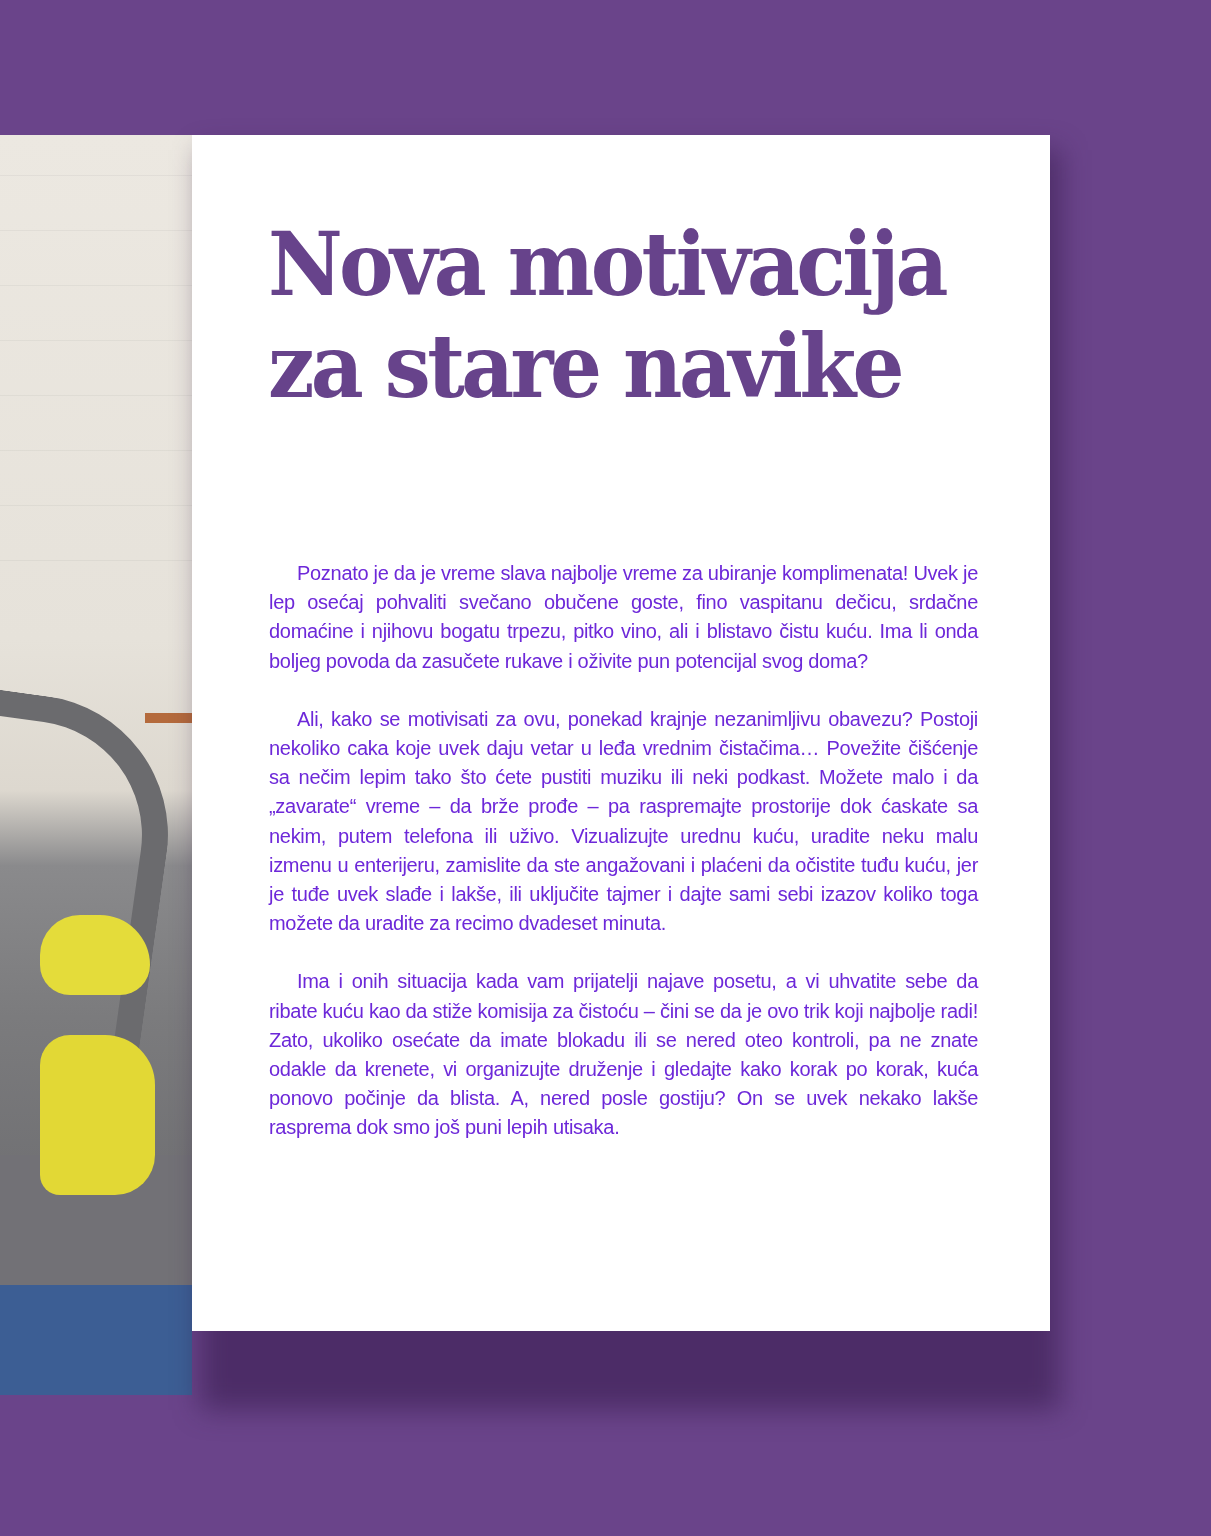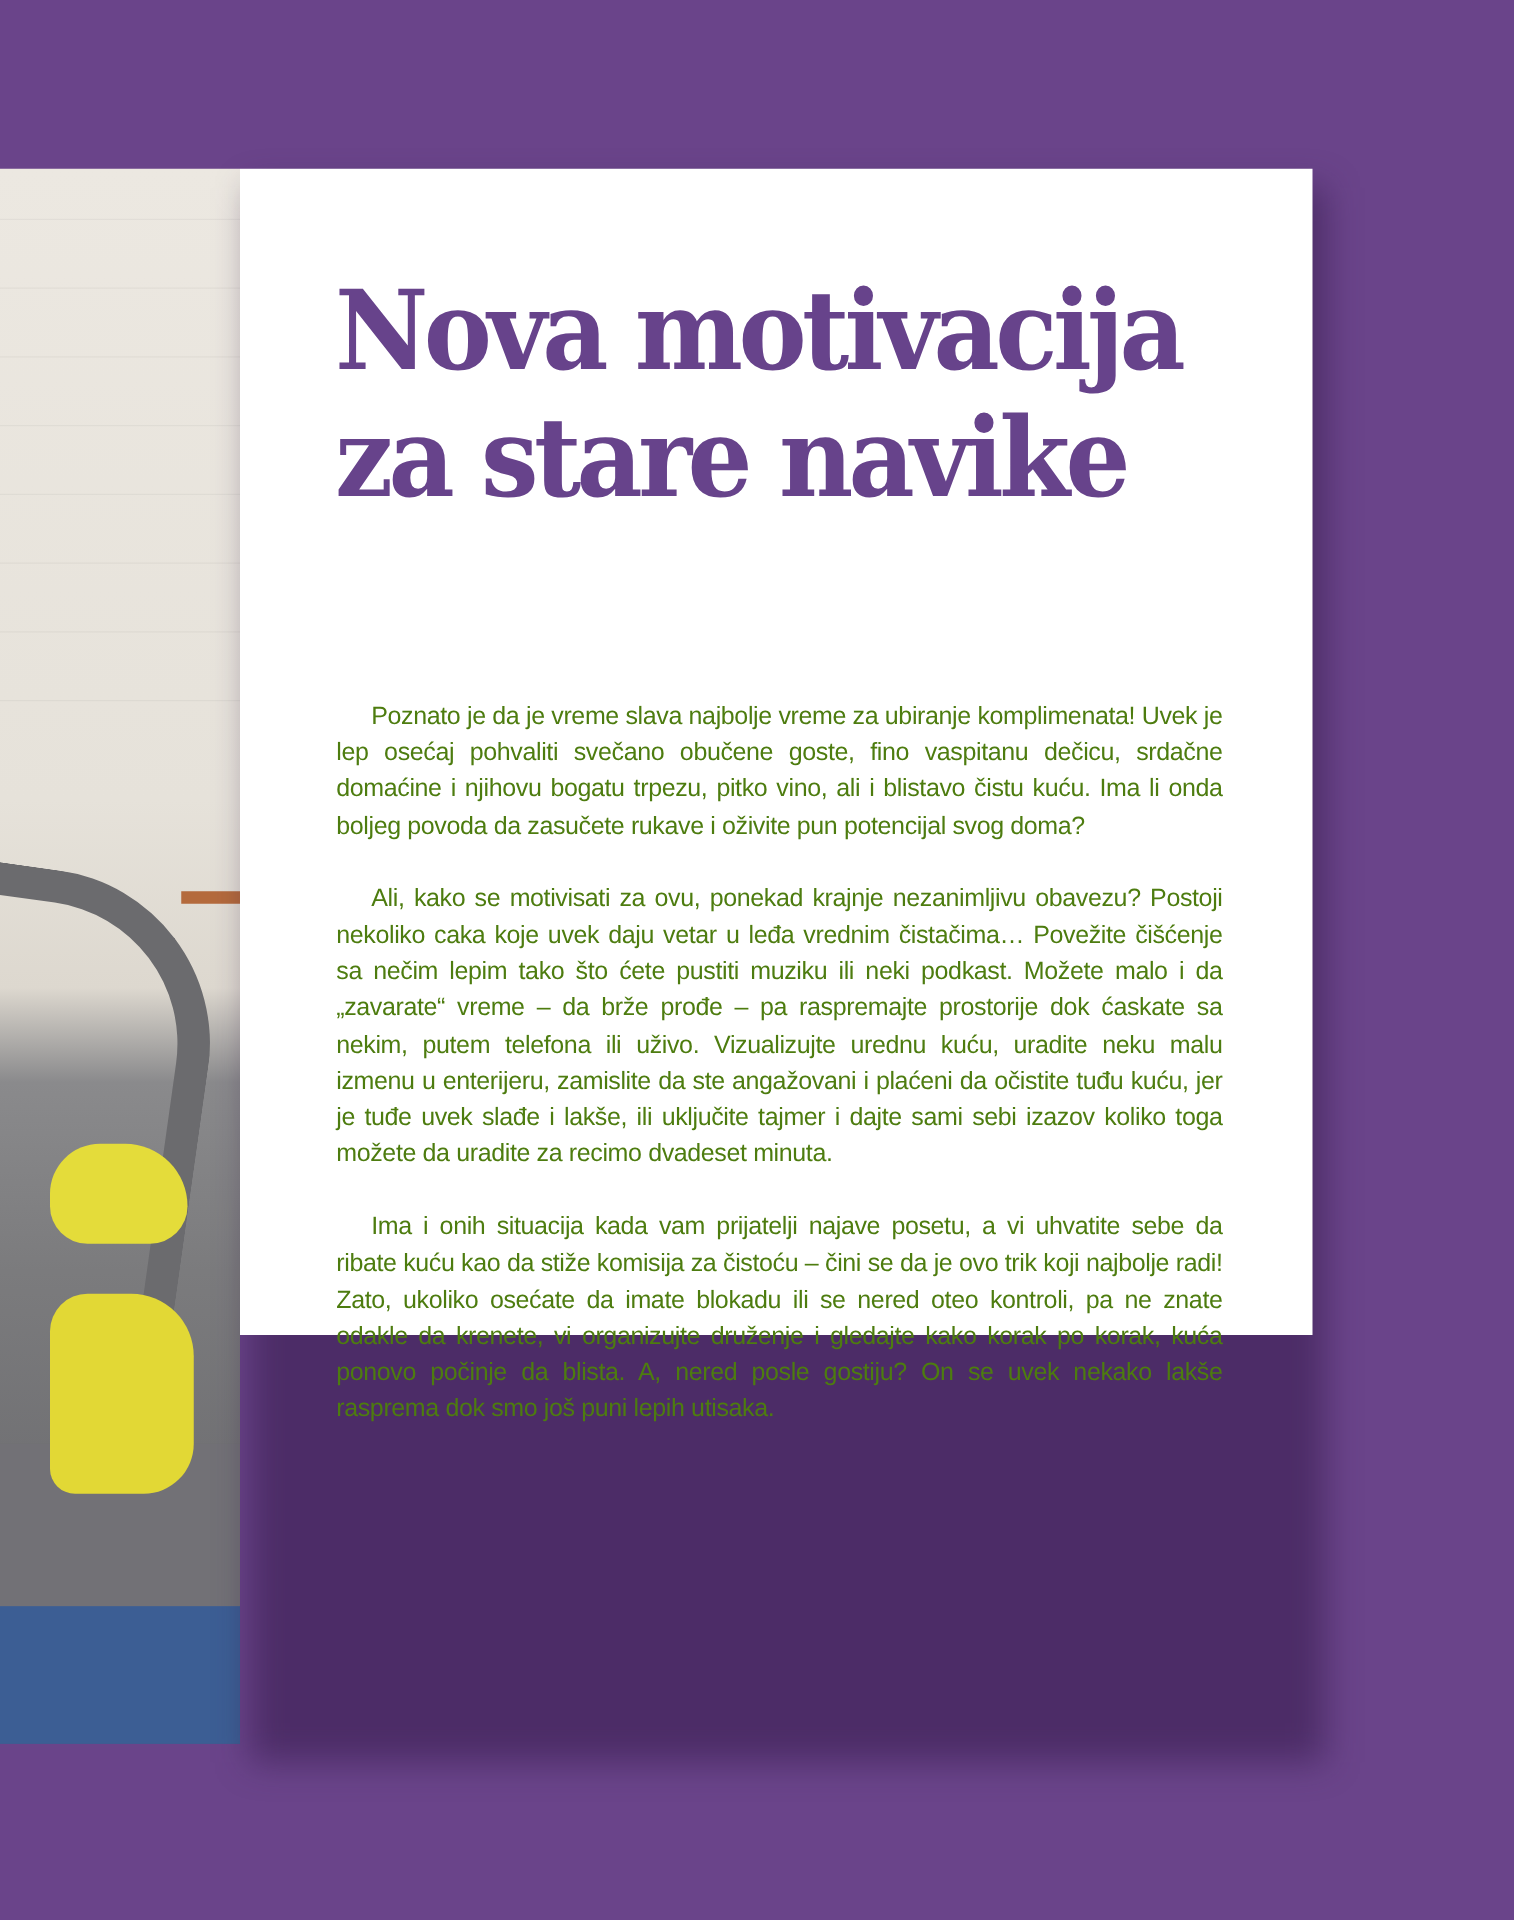--- a/index.html
+++ b/index.html
@@ -22,34 +22,34 @@
   .glove-1 { position: absolute; left: 40px; top: 780px; width: 110px; height: 80px; background: #e4dc3a; border-radius: 40px 50px 30px 30px; }
   .glove-2 { position: absolute; left: 40px; top: 900px; width: 115px; height: 160px; background: #e2d835; border-radius: 30px 50px 40px 20px; }
   .jeans { position: absolute; left: 0; top: 1150px; width: 192px; height: 110px; background: #3c5e94; }
   .sofa { position: absolute; left: 0; top: 1020px; width: 192px; height: 130px; background: #727176; }
   .shelf { position: absolute; left: 145px; top: 578px; width: 47px; height: 10px; background: #b46a3c; }
   .shadow {
     position: absolute; left: 200px; top: 150px; width: 860px; height: 1260px;
     background: rgba(40, 15, 60, 0.45); filter: blur(14px);
   }
   .page {
-    position: absolute; left: 192px; top: 135px; width: 858px; height: 933px;
+    position: absolute; left: 192px; top: 135px; width: 858px; height: 1196px;
     background: #ffffff;
   }
   .title {
     position: absolute; left: 76px; top: 78px; width: 740px;
     font-family: "DejaVu Serif", "Liberation Serif", serif;
     font-weight: bold; font-size: 88px; line-height: 102px;
     letter-spacing: -4px; color: #67438b; margin: 0;
     transform: scaleX(0.93); transform-origin: left top;
   }
   .body {
     position: absolute; left: 77px; top: 424px; width: 709px;
     font-family: "Liberation Sans", sans-serif; font-size: 20px; line-height: 29.2px;
-    color: #4d7c0f; letter-spacing: -0.3px;
+    color: #6d28d9; letter-spacing: -0.3px;
   }
   .body p { margin: 0 0 29px 0; text-align: justify; text-indent: 28px; }
 </style>
 </head>
 <body>
 
 <div class="photo">
   <div class="brick" style="top:40px"></div>
   <div class="brick" style="top:95px"></div>
   <div class="brick" style="top:150px"></div>

